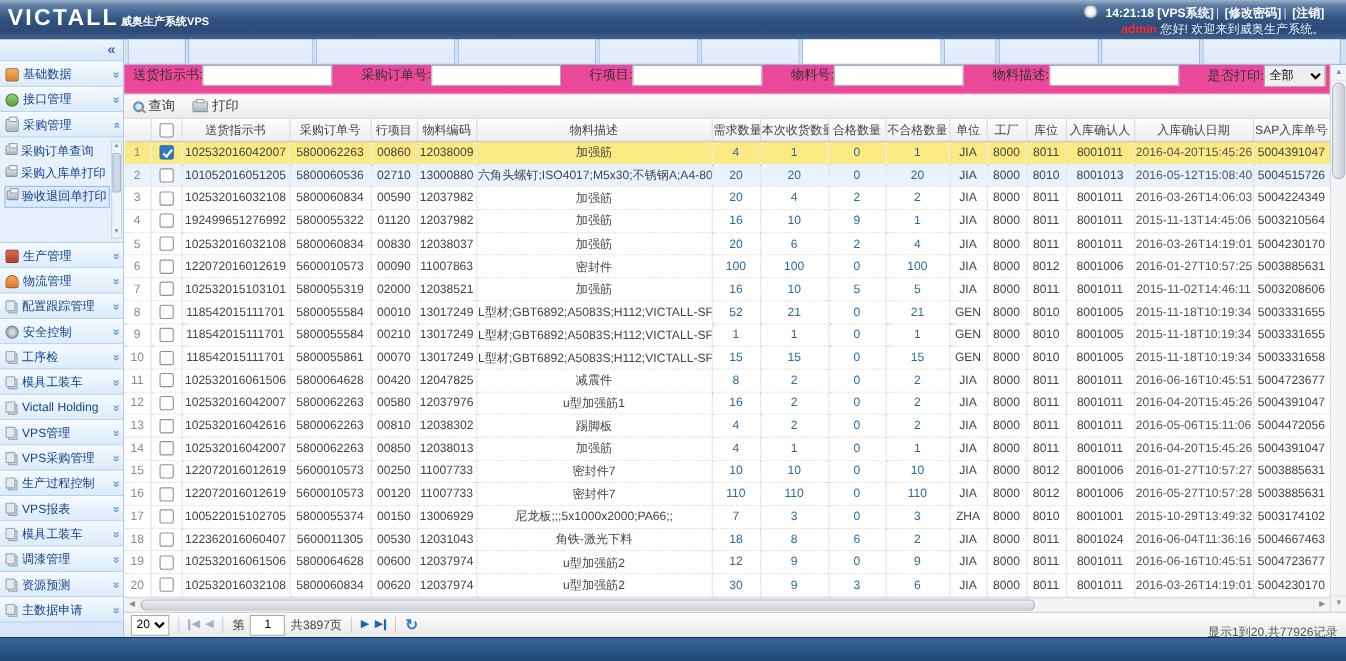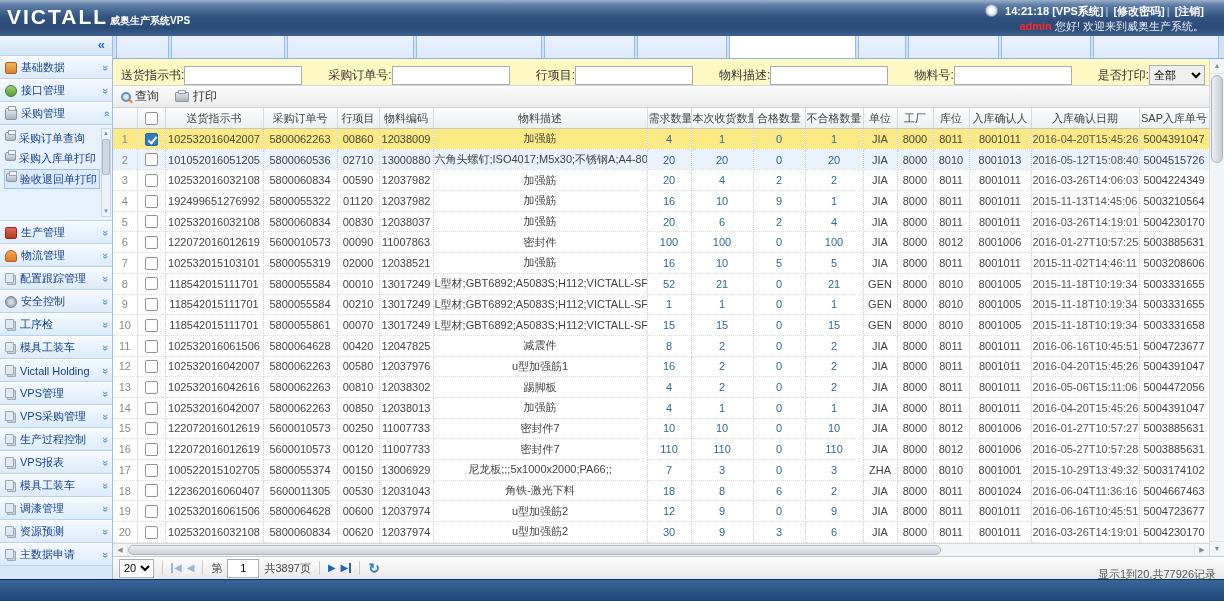--- a/index.html
+++ b/index.html
@@ -68,21 +68,21 @@
   
   .vscroll{width:15px;background:#f3f4f6;border-left:1px solid #d8d8d8;position:relative;font-size:7px;color:#8a8a8a;text-align:center;box-sizing:border-box;}
   .vs-up{position:absolute;top:0;left:0;right:0;height:14px;line-height:14px;border-bottom:1px solid #e2e2e2;cursor:pointer;}
   .vs-thumb{position:absolute;top:16px;left:1px;right:1px;height:86px;background:linear-gradient(90deg,#eceef2,#c9ced6);border:1px solid #aeb4bf;border-radius:6px;cursor:pointer;}
   .vs-dn{position:absolute;bottom:0;left:0;right:0;height:14px;line-height:14px;border-top:1px solid #e2e2e2;cursor:pointer;}
   .hscroll{height:13px;background:#f3f4f6;border-top:1px solid #d8d8d8;position:relative;font-size:7px;color:#8a8a8a;box-sizing:border-box;}
   .hs-left{position:absolute;left:0;top:0;bottom:0;width:14px;text-align:center;line-height:11px;border-right:1px solid #e3e3e3;cursor:pointer;}
   .hs-thumb{position:absolute;left:15px;top:1px;bottom:1px;width:74%;background:linear-gradient(#eceef2,#cdd2da);border:1px solid #b0b6c1;border-radius:5px;cursor:pointer;}
   .hs-right{position:absolute;right:0;top:0;bottom:0;width:14px;text-align:center;line-height:11px;border-left:1px solid #e3e3e3;cursor:pointer;}
   
-  .filter-row{height:27px;background:#fef9c3;border-bottom:1px solid #d7d7d7;display:flex;align-items:flex-end;padding-left:8px;box-sizing:border-box;}
+  .filter-row{height:27px;background:#ec4899;border-bottom:1px solid #d7d7d7;display:flex;align-items:flex-start;padding-left:8px;box-sizing:border-box;}
   .f-item{display:flex;align-items:center;margin-right:26px;}
   .f-label{font-size:12px;color:#333;white-space:nowrap;}
   .f-input{width:112px;height:17px;border:1px solid #a9acb2;font-size:11px;padding:0 2px;}
   .f-select{width:56px;height:20px;font-size:11px;border:1px solid #a9acb2;}
   
   .toolbar{height:22px;background:linear-gradient(#fcfcfc,#ebebeb);border-bottom:1px solid #cfcfcf;display:flex;align-items:center;padding-left:8px;gap:16px;box-sizing:border-box;}
   .tool-btn{display:flex;align-items:center;gap:4px;font-size:12px;color:#333;cursor:pointer;}
   .icon-search{width:10px;height:10px;border:2px solid #6b8fb9;border-radius:50%;position:relative;box-sizing:border-box;background:radial-gradient(#eaf2fa,#bcd2e8);}
   .icon-search::after{content:"";position:absolute;width:5px;height:2px;background:#c58a3a;right:-4px;bottom:-2px;transform:rotate(40deg);border-radius:1px;}
   
@@ -325,25 +325,25 @@
               </span>
               <span class="f-item">
                 <span class="f-label">采购订单号:</span>
                 <input class="f-input" style="">
               </span>
               <span class="f-item">
                 <span class="f-label">行项目:</span>
                 <input class="f-input" style="">
               </span>
               <span class="f-item">
-                <span class="f-label">物料描述:</span>
+                <span class="f-label">物料号:</span>
                 <input class="f-input" style="">
               </span>
               <span class="f-item">
-                <span class="f-label">物料号:</span>
+                <span class="f-label">物料描述:</span>
                 <input class="f-input" style="">
               </span>
               <span class="f-item">
                 <span class="f-label">是否打印:</span>
                 <select class="f-select"><option>全部</option></select>
               </span>
             </div>
 
           <div class="toolbar">
             <span class="tool-btn">

